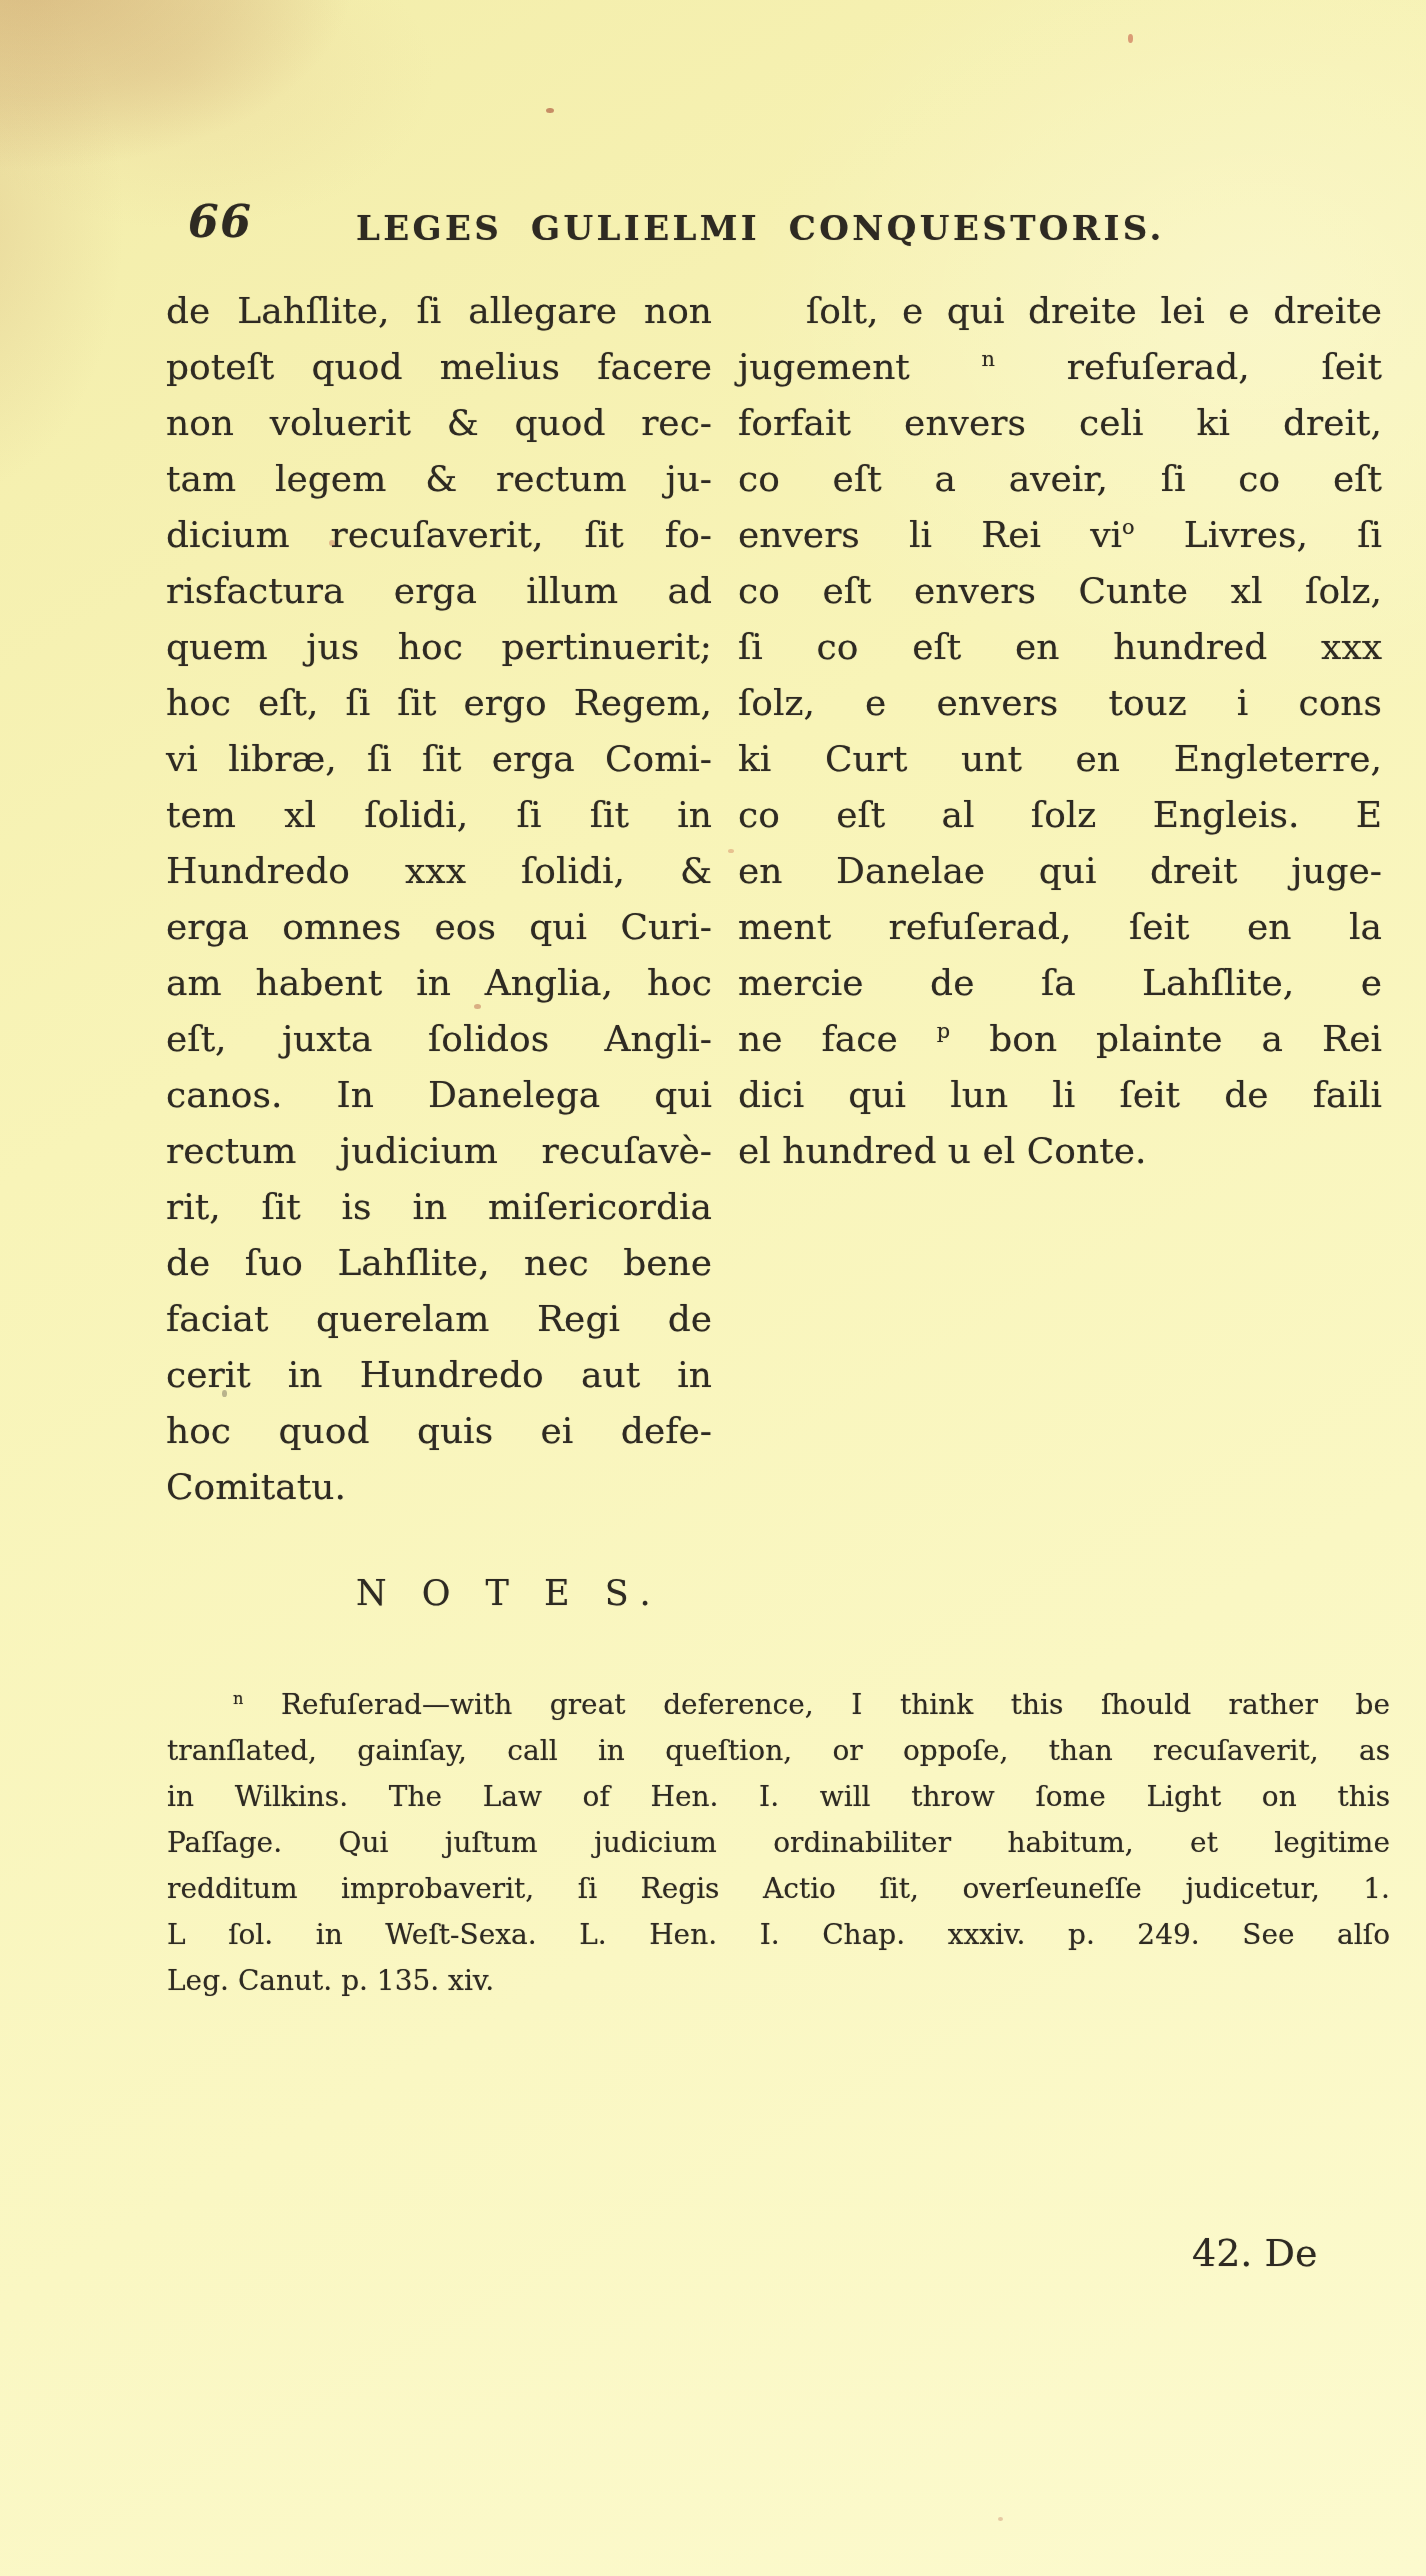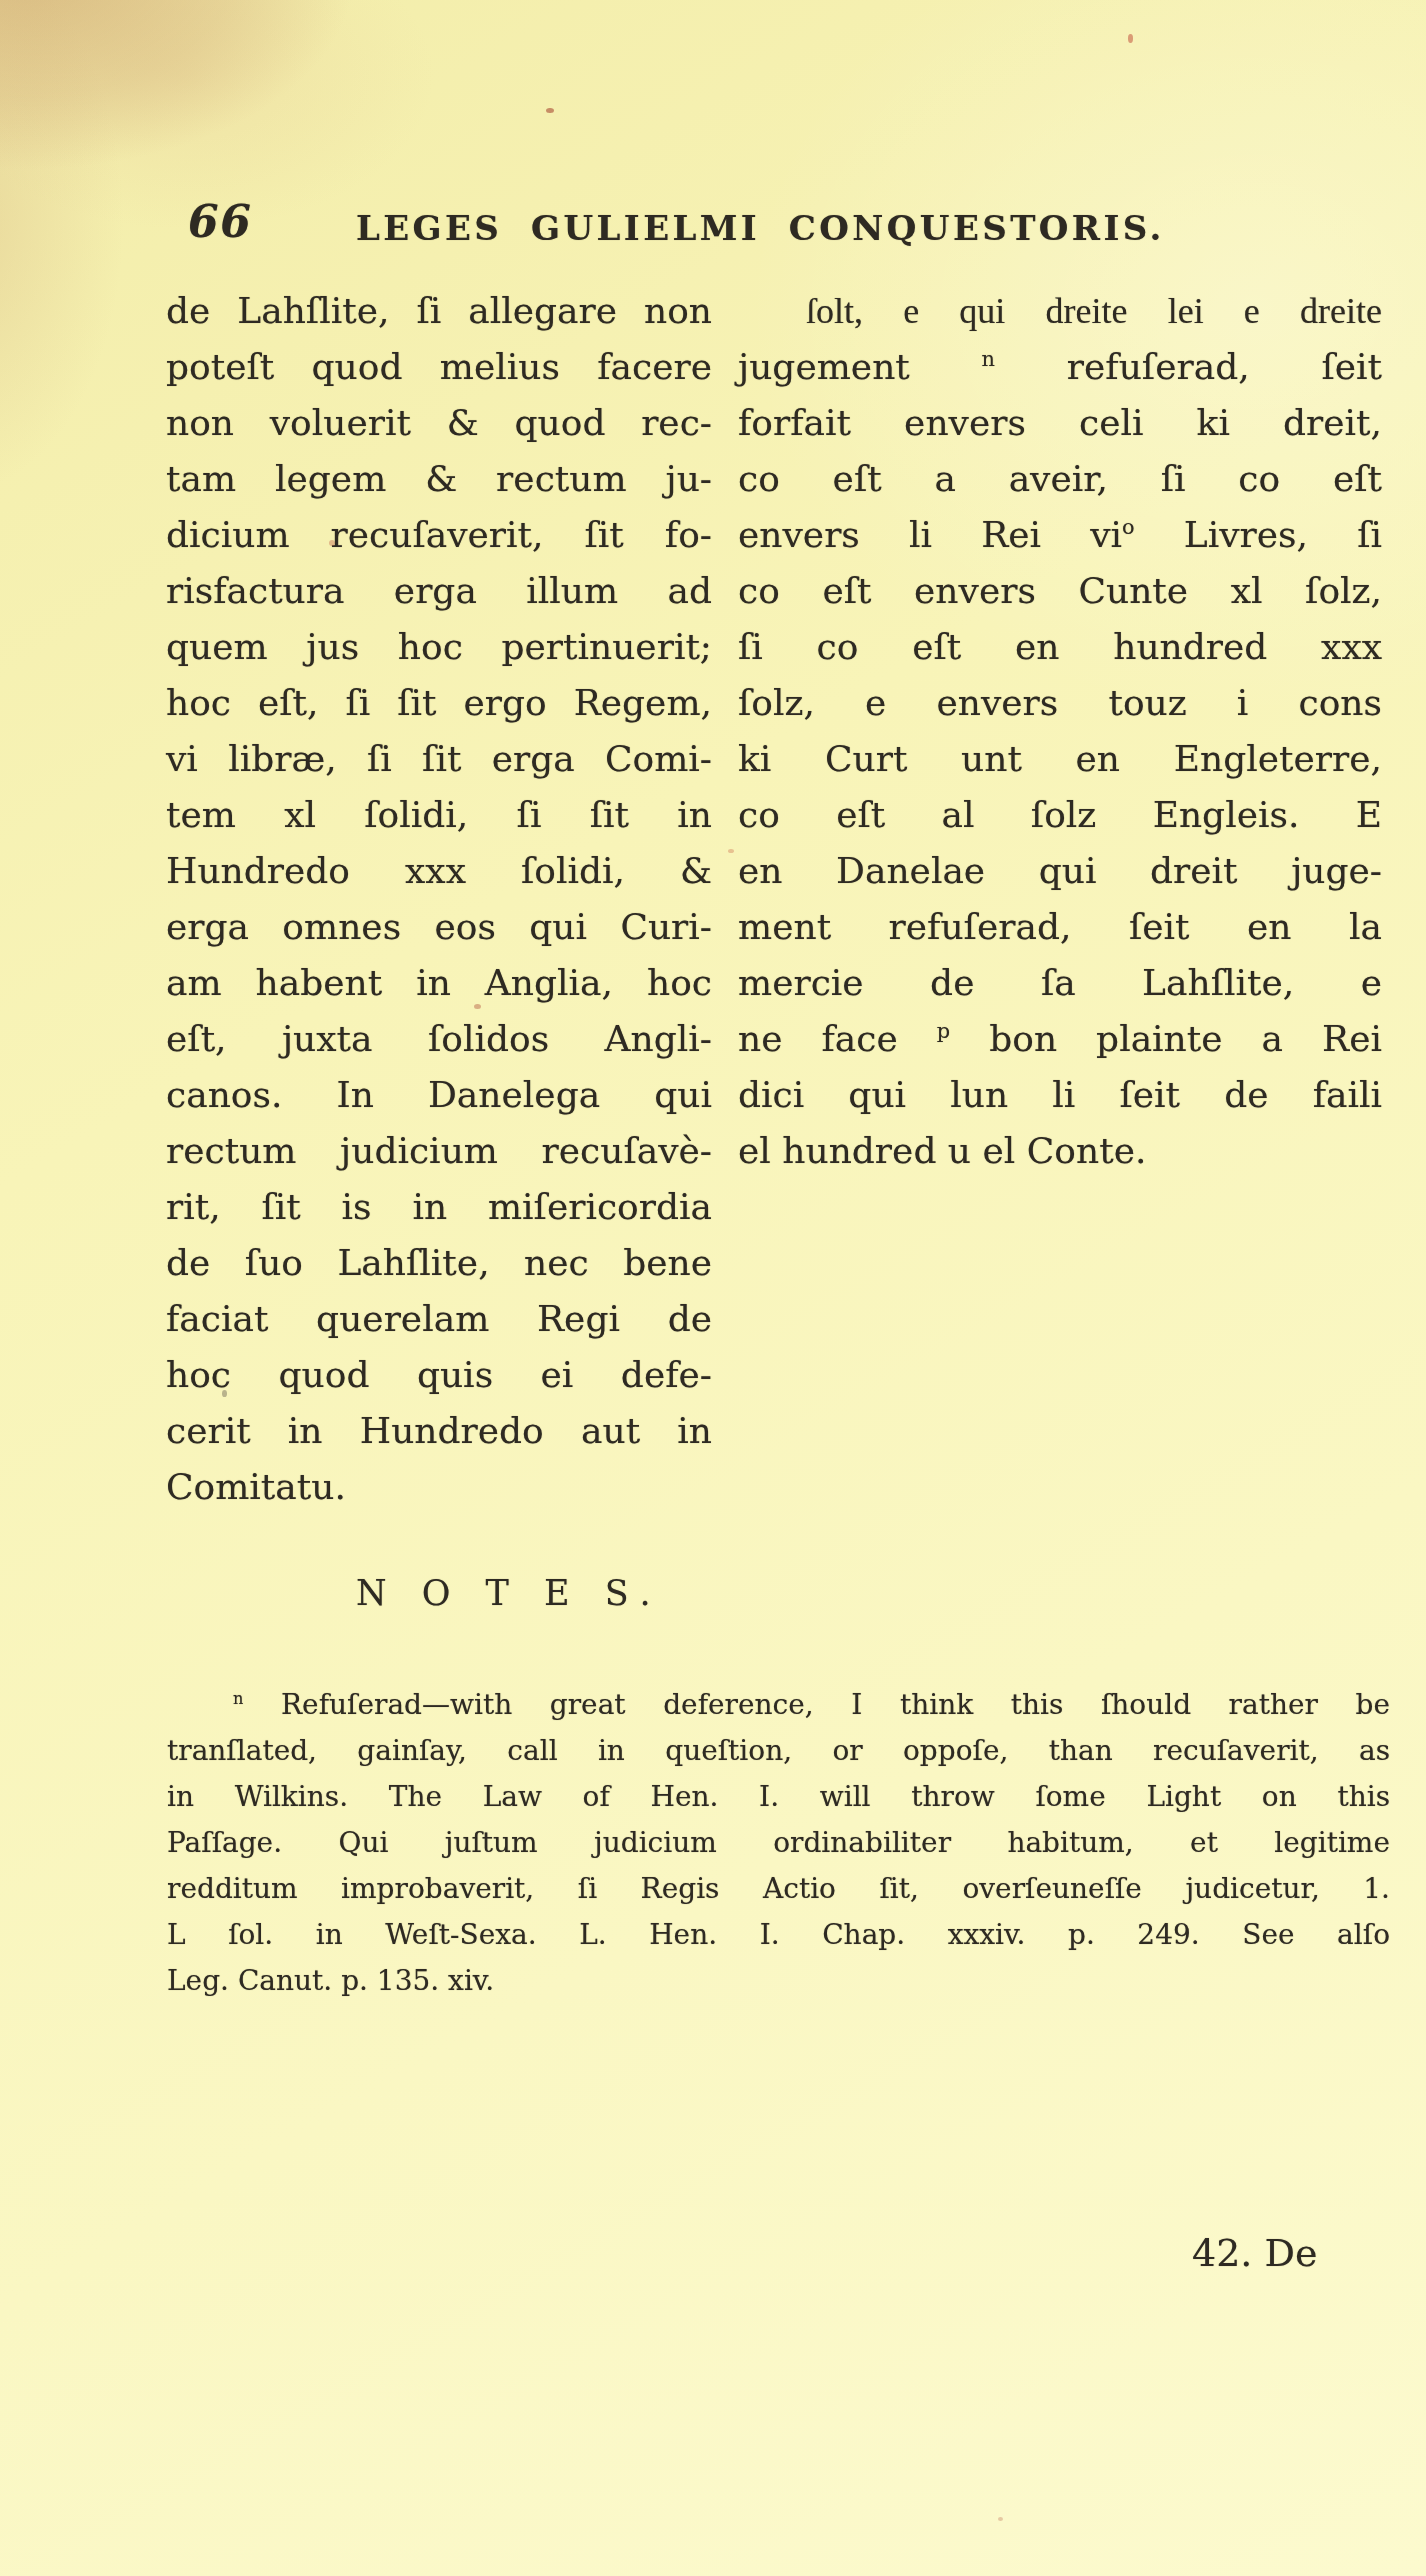--- a/index.html
+++ b/index.html
@@ -65,27 +65,27 @@
       <div class="tline"><span>tem xl ſolidi, ſi ſit in</span></div>
       <div class="tline"><span>Hundredo xxx ſolidi, &amp;</span></div>
       <div class="tline"><span>erga omnes eos qui Curi-</span></div>
       <div class="tline"><span>am habent in Anglia, hoc</span></div>
       <div class="tline"><span>eſt, juxta ſolidos Angli-</span></div>
       <div class="tline"><span>canos.  In </span><span class="it">Danelega</span><span> qui</span></div>
       <div class="tline"><span>rectum judicium recuſavè-</span></div>
       <div class="tline"><span>rit, ſit is in miſericordia</span></div>
       <div class="tline"><span>de ſuo </span><span class="it">Lahſlite</span><span>, nec bene</span></div>
       <div class="tline"><span>faciat querelam Regi de</span></div>
+      <div class="tline"><span>cerit in Hundredo aut in</span></div>
       <div class="tline"><span>hoc quod quis ei defe-</span></div>
-      <div class="tline"><span>cerit in Hundredo aut in</span></div>
       <div class="tline nj"><span>Comitatu.</span></div>
     </div>
 
   <div class="col col-right ink">
-      <div class="tline" style="padding-left: 68px; font-family: Liberation Serif, serif;"><span>ſolt, e qui dreite lei e dreite</span></div>
+      <div class="tline" style="padding-left: 68px;"><span>ſolt, e qui dreite lei e dreite</span></div>
       <div class="tline"><span>jugement </span><span class="sup">n</span><span> refuſerad, ſeit</span></div>
       <div class="tline"><span>forfait envers celi ki dreit,</span></div>
       <div class="tline"><span>co eſt a aveir, ſi co eſt</span></div>
       <div class="tline"><span>envers li Rei vi</span><span class="sup">o</span><span> Livres, ſi</span></div>
       <div class="tline"><span>co eſt envers Cunte xl ſolz,</span></div>
       <div class="tline"><span>ſi co eſt en hundred xxx</span></div>
       <div class="tline"><span>ſolz, e envers touz i cons</span></div>
       <div class="tline"><span>ki Curt unt en </span><span class="it">Engleterre</span><span>,</span></div>
       <div class="tline"><span>co eſt al ſolz </span><span class="it">Engleis</span><span>.  E</span></div>
       <div class="tline"><span>en </span><span class="it">Danelae</span><span> qui dreit juge-</span></div>

